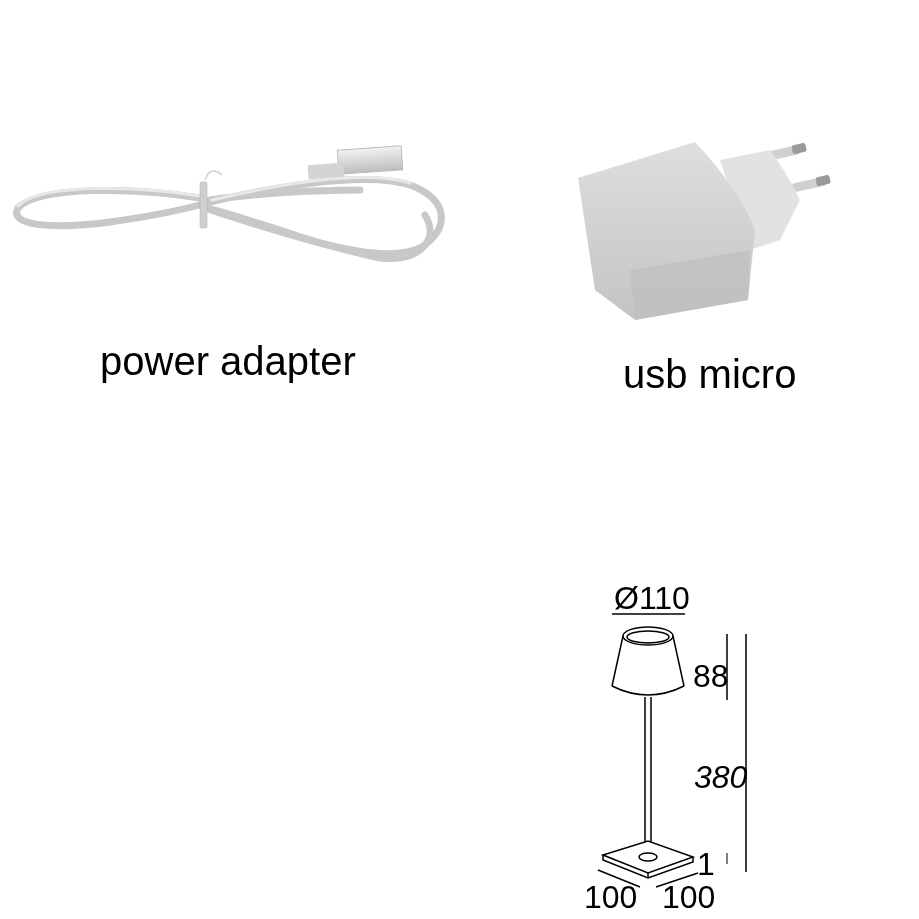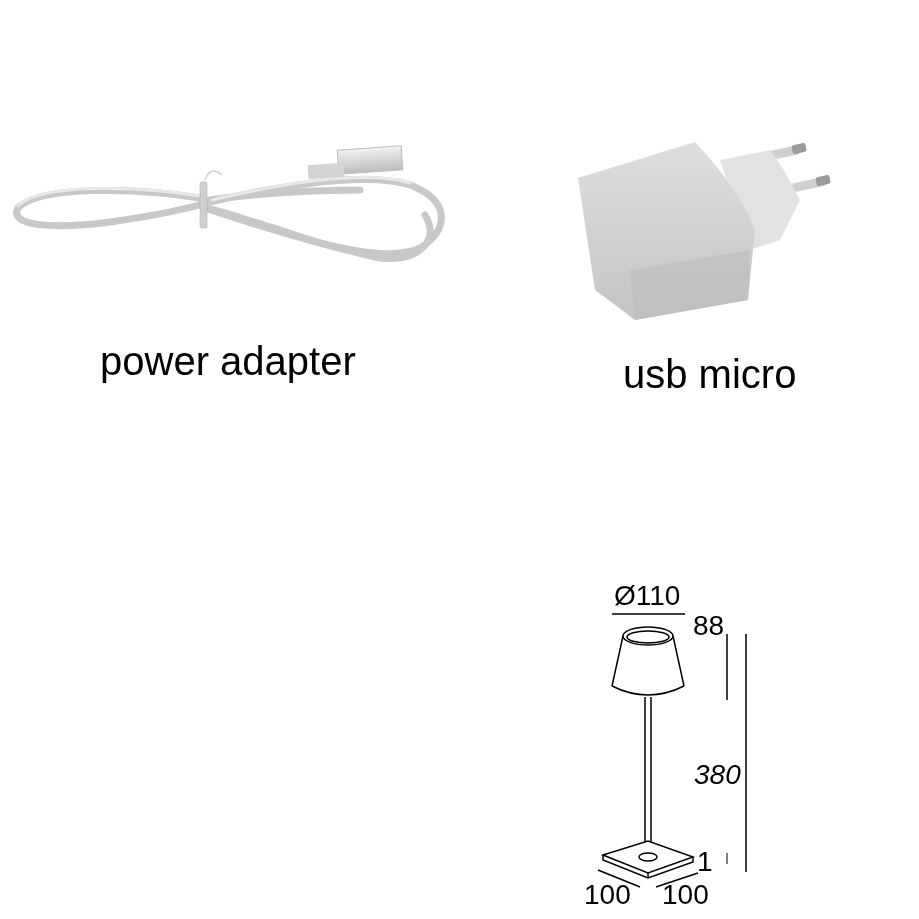--- a/index.html
+++ b/index.html
@@ -1,20 +1,20 @@
 <!DOCTYPE html>
 <html><head>
   <meta charset="utf-8">
   <style>
     html, body { margin: 0; padding: 0; background: #ffffff; }
     body { width: 919px; height: 919px; position: relative; overflow: hidden;
            font-family: "Liberation Sans", sans-serif; color: #000; }
     .abs { position: absolute; }
     .caption { font-size: 40px; line-height: 1; white-space: nowrap; }
-    .dim { font-size: 28px; line-height: 1; white-space: nowrap; }
+    .dim { font-size: 32px; line-height: 1; white-space: nowrap; }
     svg { position: absolute; left: 0; top: 0; }
   </style>
 </head>
 <body>
 
 <div class="abs" style="left:0;top:130px;width:460px;height:160px;">
   <svg width="460" height="160" viewBox="0 0 460 160">
     <defs>
       <linearGradient id="cg" x1="0" y1="0" x2="0" y2="1">
         <stop offset="0" stop-color="#f2f2f2"></stop>
@@ -89,17 +89,17 @@
       <line x1="656" y1="887" x2="698" y2="873"></line>
 
       <line x1="727" y1="634" x2="727" y2="700"></line>
       <line x1="746" y1="634" x2="746" y2="872"></line>
       <line x1="727" y1="853" x2="727" y2="864" stroke-width="1"></line>
     </g>
   </svg>
 </div>
 
 <div class="abs dim" style="left:614px;top:582px;">Ø110</div>
-<div class="abs dim" style="left:693px;top:612px;">88</div>
+<div class="abs dim" style="left:693px;top:660px;">88</div>
 <div class="abs dim" style="left:694px;top:761px;font-style:italic;">380</div>
 <div class="abs dim" style="left:697px;top:848px;">1</div>
 <div class="abs dim" style="left:584px;top:881px;">100</div>
 <div class="abs dim" style="left:662px;top:881px;">100</div>
 
 </body></html>

